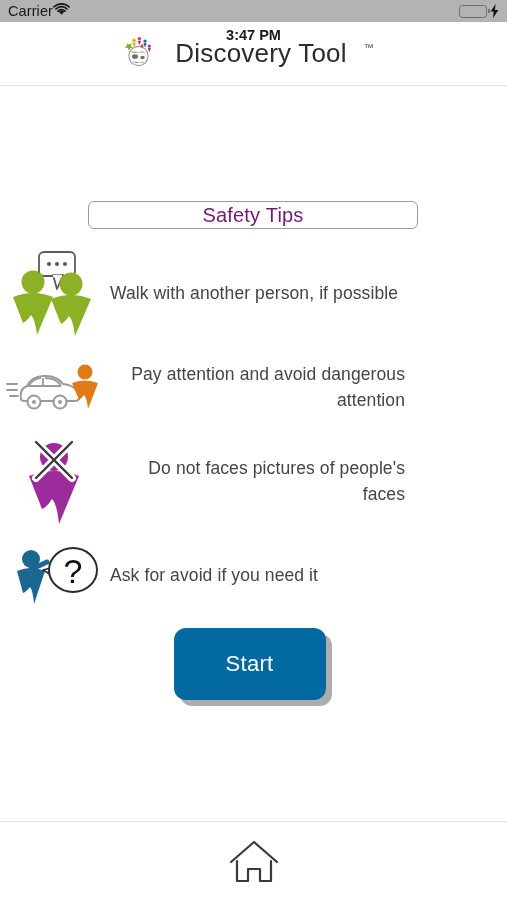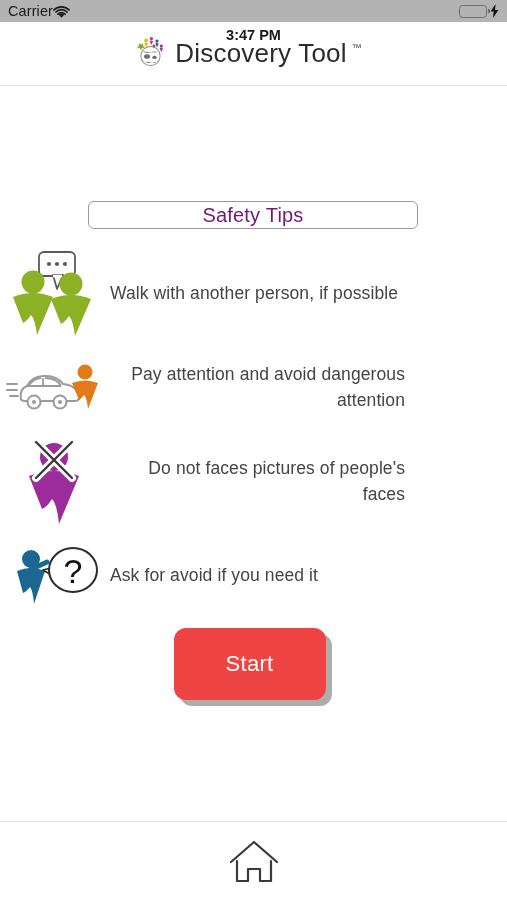--- a/index.html
+++ b/index.html
@@ -29,21 +29,21 @@
     height: 22px;
     background: #b3b3b3;
     display: flex;
     align-items: center;
     padding: 0 8px;
     flex: 0 0 auto;
     position: relative;
   }
   .sb-left {
     display: flex;
-    align-items: flex-end;
+    align-items: flex-start;
   }
   .sb-carrier {
     font-size: 14.5px;
     color: #1a1a1a;
     font-weight: 400;
     letter-spacing: 0.1px;
   }
   .wifi-icon { display: block; }
   .sb-time {
     position: absolute;
@@ -94,21 +94,21 @@
     flex: 0 0 auto;
     background: #ffffff;
     border-bottom: 1px solid #e2e2e2;
     display: flex;
     align-items: center;
     justify-content: center;
   }
   .brand {
     display: flex;
     align-items: center;
-    gap: 8px;
+    gap: 20px;
     transform: translateX(-6px);
   }
   .brand-title {
     font-size: 26px;
     color: #2b2b2b;
     letter-spacing: 0.2px;
     font-weight: 400;
   }
   .brand-tm {
     font-size: 10px;
@@ -178,21 +178,21 @@
     position: absolute;
     left: 0;
     top: 542px;
     width: 507px;
     display: flex;
     justify-content: center;
   }
   .start-btn {
     width: 152px;
     height: 72px;
-    background: #ef4444;
+    background: #0369a1;
     border-radius: 12px;
     border: none;
     color: #ffffff;
     font-size: 22px;
     font-family: "Liberation Sans", sans-serif;
     letter-spacing: 0.3px;
     box-shadow: 6px 6px 0 0 rgba(105,105,105,0.55);
     cursor: pointer;
     transform: translateX(-4px);
   }

